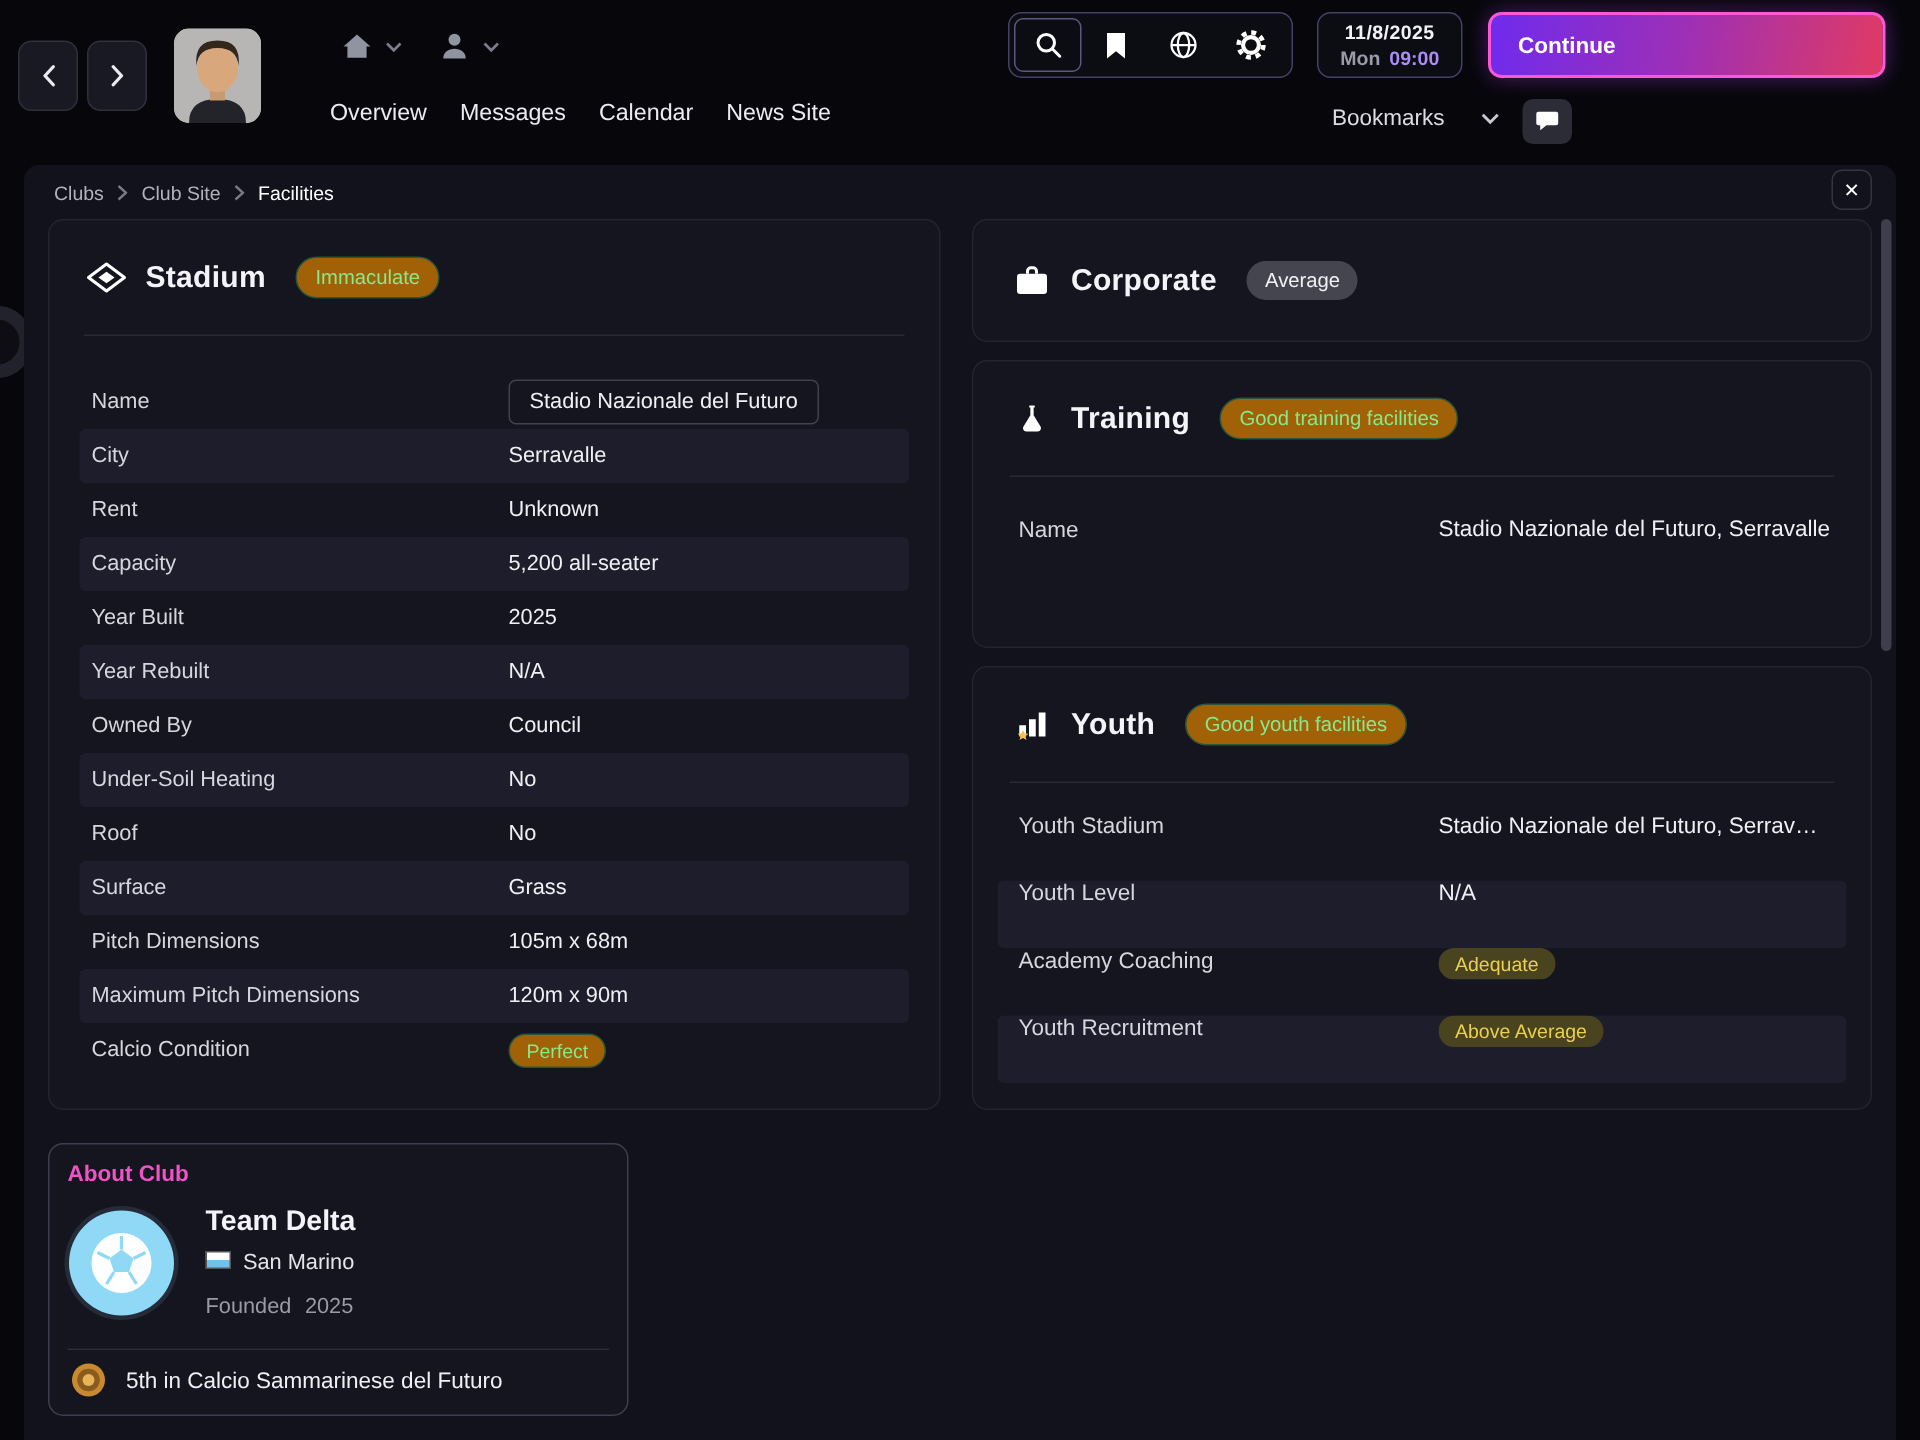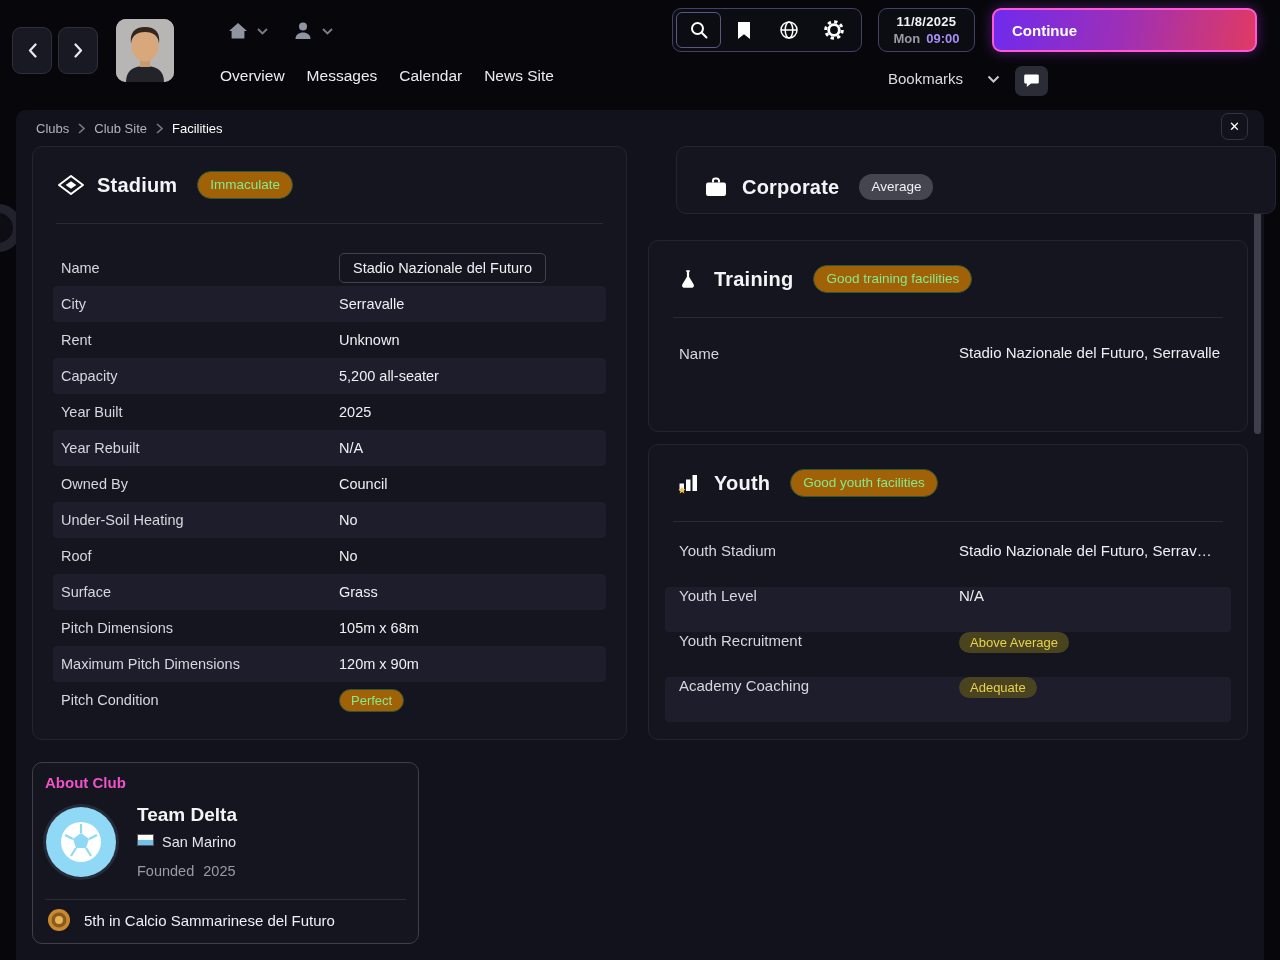--- a/index.html
+++ b/index.html
@@ -60,21 +60,21 @@
   .crumb.current { color:#ffffff; }
 
   .close-btn { position:absolute; right:16px; top:3px; width:27px; height:27px; border:1px solid #34343f;
                border-radius:7px; background:transparent; color:#fff; font-size:13px;
                display:flex; align-items:center; justify-content:center; font-family:inherit; }
 
   .scroll-thumb { position:absolute; right:3px; top:36px; width:7px; height:288px; background:#3e3e4c; border-radius:4px; }
 
   .card { position:absolute; background:#15151f; border:1px solid #24242f; border-radius:10px; }
   #stadium-card   { left:16px;  top:36px;  width:595px; height:594px; }
-  #corporate-card { left:660px; top:36px;  width:600px; height:68px;  }
+  #corporate-card { left:632px; top:36px;  width:600px; height:82px;  }
   #training-card  { left:632px; top:130px; width:600px; height:192px; }
   #youth-card     { left:632px; top:334px; width:600px; height:296px; }
   #about-card     { left:16px;  top:652px; width:387px; height:182px; border-color:#3e3e4e; }
 
   .card-header { height:76px; display:flex; align-items:center; padding:0 23px; }
   #corporate-card .card-header { height:80px; padding:0 24px; }
   #training-card .card-header, #youth-card .card-header { padding:0 24px; }
   .hdr-icon { width:30px; display:flex; align-items:center; justify-content:center; margin-right:11px; }
   .card-title { font-size:20px; font-weight:bold; color:#f4f4f8; letter-spacing:.2px; }
   .divider { height:1px; background:#2a2a36; margin:0 23px; }
@@ -299,21 +299,21 @@
       </div>
       <div class="srow" data-interactable="false">
         <div class="s-lbl" data-interactable="false">Pitch Dimensions</div>
         <div class="s-val" data-interactable="false">105m x 68m</div>
       </div>
       <div class="srow" data-interactable="false">
         <div class="s-lbl" data-interactable="false">Maximum Pitch Dimensions</div>
         <div class="s-val" data-interactable="false">120m x 90m</div>
       </div>
       <div class="srow" data-interactable="false">
-        <div class="s-lbl" data-interactable="false">Pitch Condition</div>
+        <div class="s-lbl" data-interactable="false">Calcio Condition</div>
         <div class="s-val"><span class="pill green small" data-interactable="false">Perfect</span></div>
       </div>
     </div>
   </div>
 
   <div class="card" id="corporate-card" data-interactable="false">
     <div class="card-header" data-interactable="false">
       <span class="hdr-icon" data-interactable="false">
         <svg width="24" height="22" viewBox="0 0 24 22">
             <path d="M9 6.5V4.8A2.3 2.3 0 0 1 11.3 2.5h1.4A2.3 2.3 0 0 1 15 4.8v1.7" fill="none" stroke="#fff" stroke-width="2"></path>
@@ -359,26 +359,26 @@
     <div class="y-rows" data-interactable="false">
       <div class="y-row" data-interactable="false">
         <div class="y-lbl" data-interactable="false">Youth Stadium</div>
         <div class="y-val" data-interactable="false">Stadio Nazionale del Futuro, Serravalle</div>
       </div>
       <div class="y-row" data-interactable="false">
         <div class="y-lbl" data-interactable="false">Youth Level</div>
         <div class="y-val" data-interactable="false">N/A</div>
       </div>
       <div class="y-row" data-interactable="false">
+        <div class="y-lbl" data-interactable="false">Academy Coaching</div>
+        <div class="y-val"><span class="pill olive small" data-interactable="false">Adequate</span></div>
+      </div>
+      <div class="y-row" data-interactable="false">
         <div class="y-lbl" data-interactable="false">Youth Recruitment</div>
         <div class="y-val"><span class="pill olive small" data-interactable="false">Above Average</span></div>
-      </div>
-      <div class="y-row" data-interactable="false">
-        <div class="y-lbl" data-interactable="false">Academy Coaching</div>
-        <div class="y-val"><span class="pill olive small" data-interactable="false">Adequate</span></div>
       </div>
     </div>
   </div>
 
   <div class="card" id="about-card" data-interactable="false">
     <div class="about-heading" data-interactable="false">About Club</div>
     <div class="club-logo" data-interactable="false">
       <svg width="46" height="46" viewBox="0 0 46 46" data-interactable="false">
         <circle cx="23" cy="23" r="20" fill="#fff"></circle>
         <polygon points="23,14 31,20 28,29 18,29 15,20" fill="#8fd9f6"></polygon>

